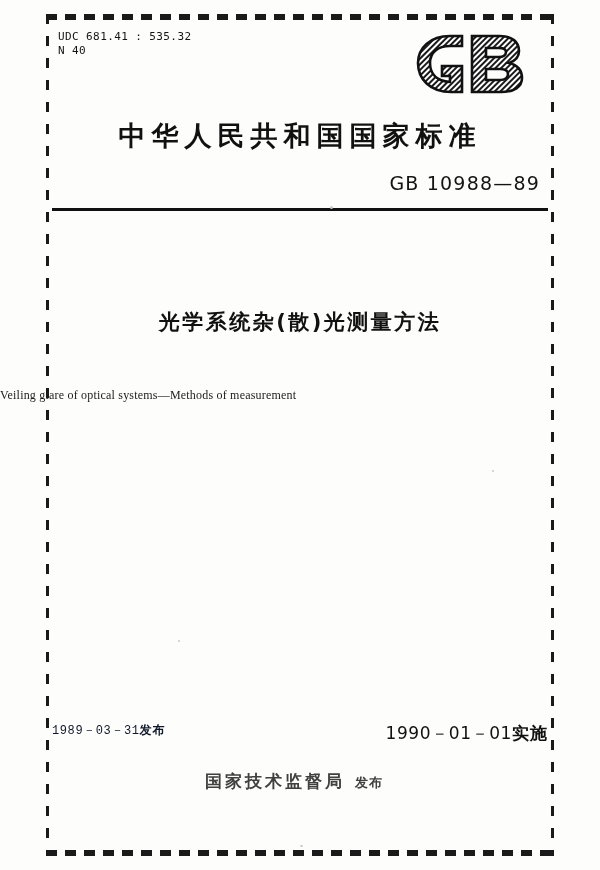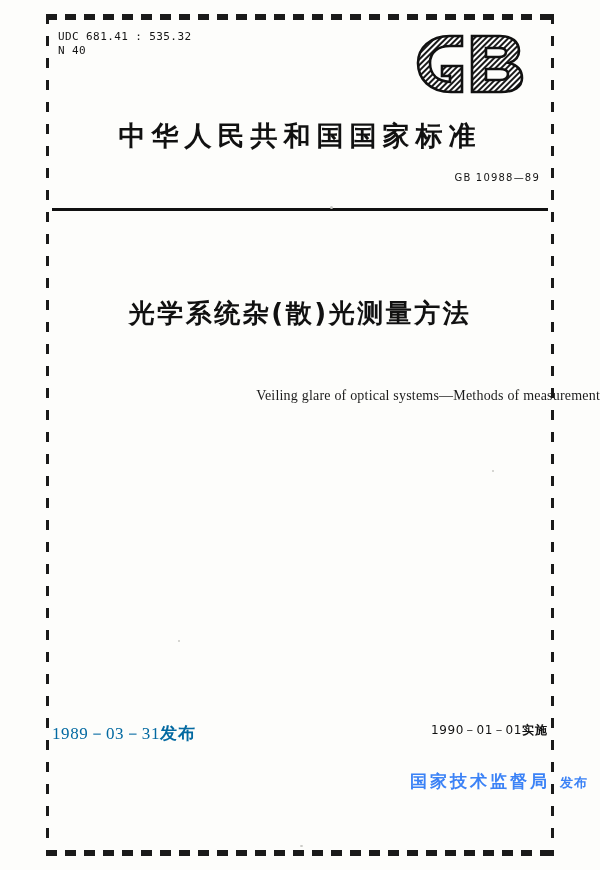--- a/index.html
+++ b/index.html
@@ -107,96 +107,96 @@
     letter-spacing: 6px;
     color: #111111;
   }
 
   
   .std-no {
     position: absolute;
     top: 172px;
     right: 60px;
     font-family: "DejaVu Sans", sans-serif;
-    font-size: 10px;
+    font-size: 19px;
     letter-spacing: 1.2px;
     color: #141414;
   }
 
   
   .rule {
     position: absolute;
     top: 208px;
     left: 52px;
     right: 52px;
     height: 3px;
     background: #111111;
   }
 
   
   .doc-title {
     position: absolute;
-    top: 296px;
+    top: 308px;
     left: 0;
     right: 0;
     text-align: center;
     font-family: "DejaVu Sans", sans-serif;
     font-weight: bold;
-    font-size: 26px;
+    font-size: 21px;
     letter-spacing: 2.5px;
     color: #111111;
   }
 
   
   .doc-title-en {
     position: absolute;
     top: 388px;
     left: 0;
     right: 0;
-    text-align: right;
+    text-align: left;
     font-family: "Liberation Serif", serif;
-    font-size: 14px;
+    font-size: 12px;
     letter-spacing: 0.2px;
     color: #1b1b1b;
   }
 
   
   .date-left {
     position: absolute;
     top: 722px;
     left: 52px;
-    font-family: Liberation Serif, serif;
+    font-family: Liberation Mono, monospace;
+    font-size: 12px;
+    letter-spacing: 0.6px;
+    color: #0f172a;
+  }
+  .date-left .cn { font-weight: bold; letter-spacing: 1px; }
+  .date-right {
+    position: absolute;
+    top: 722px;
+    right: 52px;
+    font-family: "DejaVu Sans", sans-serif;
     font-size: 17px;
     letter-spacing: 0.6px;
-    color: #0369a1;
-  }
-  .date-left .cn { font-weight: bold; letter-spacing: 1px; }
-  .date-right {
-    position: absolute;
-    top: 722px;
-    right: 52px;
-    font-family: "DejaVu Sans", sans-serif;
-    font-size: 12px;
-    letter-spacing: 0.6px;
     color: #111111;
   }
   .date-right .cn { font-weight: bold; letter-spacing: 1px; }
 
   
   .issuer {
     position: absolute;
     top: 770px;
     left: 0;
     right: 12px;
-    text-align: right;
+    text-align: center;
     font-family: "DejaVu Sans", sans-serif;
     font-weight: bold;
     font-size: 17px;
     letter-spacing: 3px;
-    color: #3b82f6;
+    color: #404040;
   }
   .issuer .sub {
     font-size: 13px;
     font-weight: bold;
     letter-spacing: 1px;
     margin-left: 10px;
   }
 
   
   .speck {

